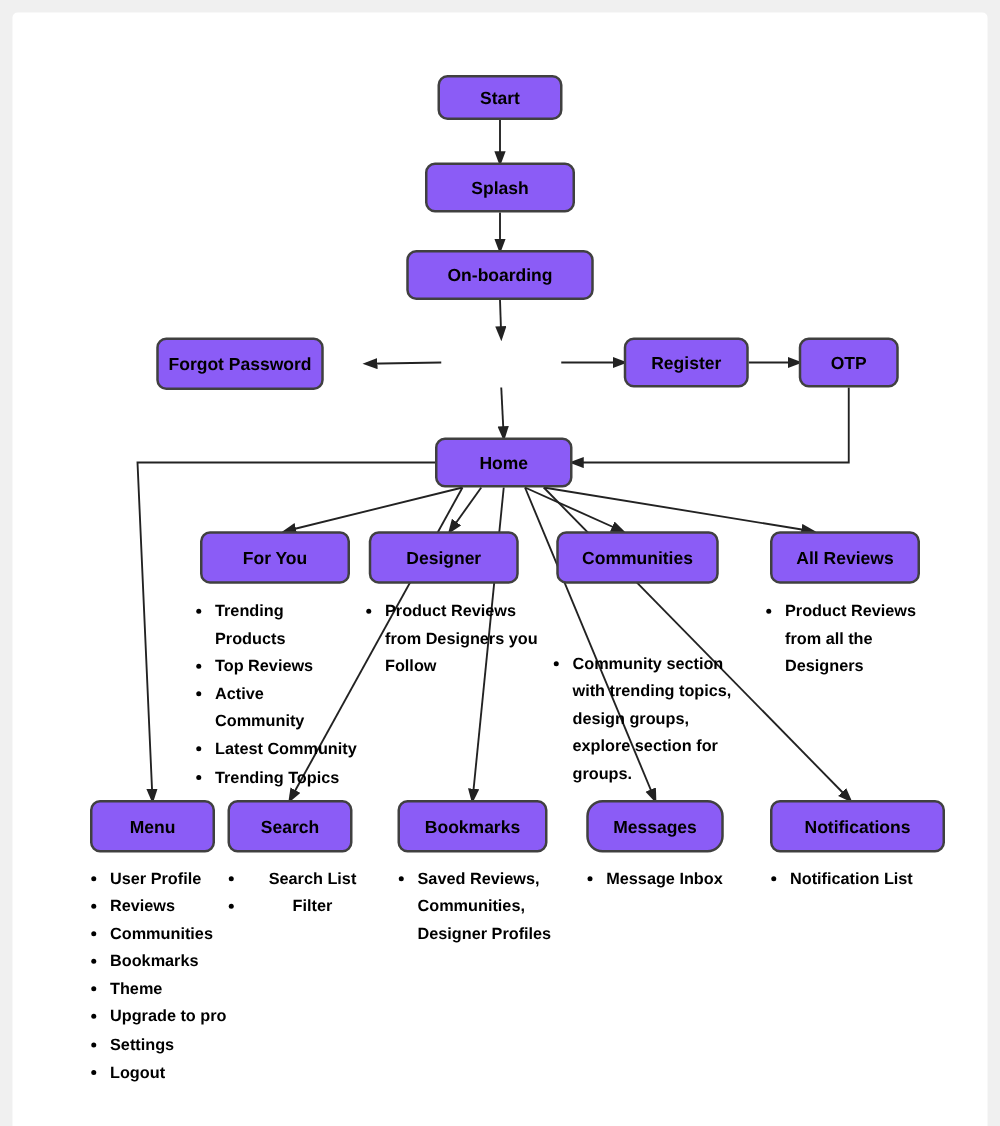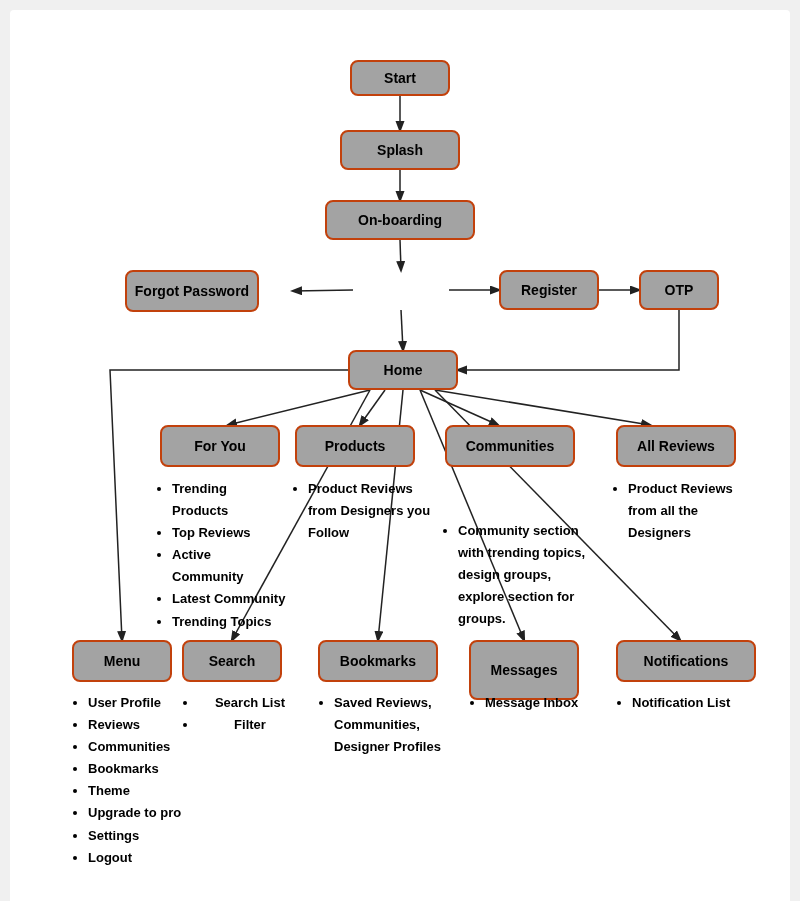--- a/index.html
+++ b/index.html
@@ -21,23 +21,23 @@
       position: relative;
       border-radius: 4px;
     }
     .flowchart {
       position: relative;
       width: 100%;
     }
     
     .node {
       position: absolute;
-      border: 2px solid #c2410c;
+      border: 2px solid #404040;
       border-radius: 8px;
-      background: #a3a3a3;
+      background: #8b5cf6;
       display: flex;
       align-items: center;
       justify-content: center;
       font-weight: bold;
       font-size: 14px;
       text-align: center;
       z-index: 2;
     }
     
     .connector-svg {
@@ -122,33 +122,33 @@
     <div class="node" style="left:105px;top:240px;width:134px;height:42px;">Forgot Password</div>
 
     <div class="node" style="left:479px;top:240px;width:100px;height:40px;">Register</div>
 
     <div class="node" style="left:619px;top:240px;width:80px;height:40px;">OTP</div>
 
     <div class="node" style="left:328px;top:320px;width:110px;height:40px;">Home</div>
 
     <div class="node" style="left:140px;top:395px;width:120px;height:42px;">For You</div>
 
-    <div class="node" style="left:275px;top:395px;width:120px;height:42px;">Products</div>
+    <div class="node" style="left:275px;top:395px;width:120px;height:42px;">Designer</div>
 
     <div class="node" style="left:425px;top:395px;width:130px;height:42px;">Communities</div>
 
     <div class="node" style="left:596px;top:395px;width:120px;height:42px;">All Reviews</div>
 
     <div class="node" style="left:52px;top:610px;width:100px;height:42px;">Menu</div>
 
     <div class="node" style="left:162px;top:610px;width:100px;height:42px;">Search</div>
 
     <div class="node" style="left:298px;top:610px;width:120px;height:42px;">Bookmarks</div>
 
-    <div class="node" style="left:449px;top:610px;width:110px;height:60px;">Messages</div>
+    <div class="node" style="left:449px;top:610px;width:110px;height:42px;border-radius:13px;">Messages</div>
 
     <div class="node" style="left:596px;top:610px;width:140px;height:42px;">Notifications</div>
 
     <div class="bullet-list" style="left:136px;top:448px;width:130px;">
       <ul id="bl-foryou">
           <li>Trending Products</li>
           <li>Top Reviews</li>
           <li>Active Community</li>
           <li>Latest Community</li>
           <li>Trending Topics</li>

